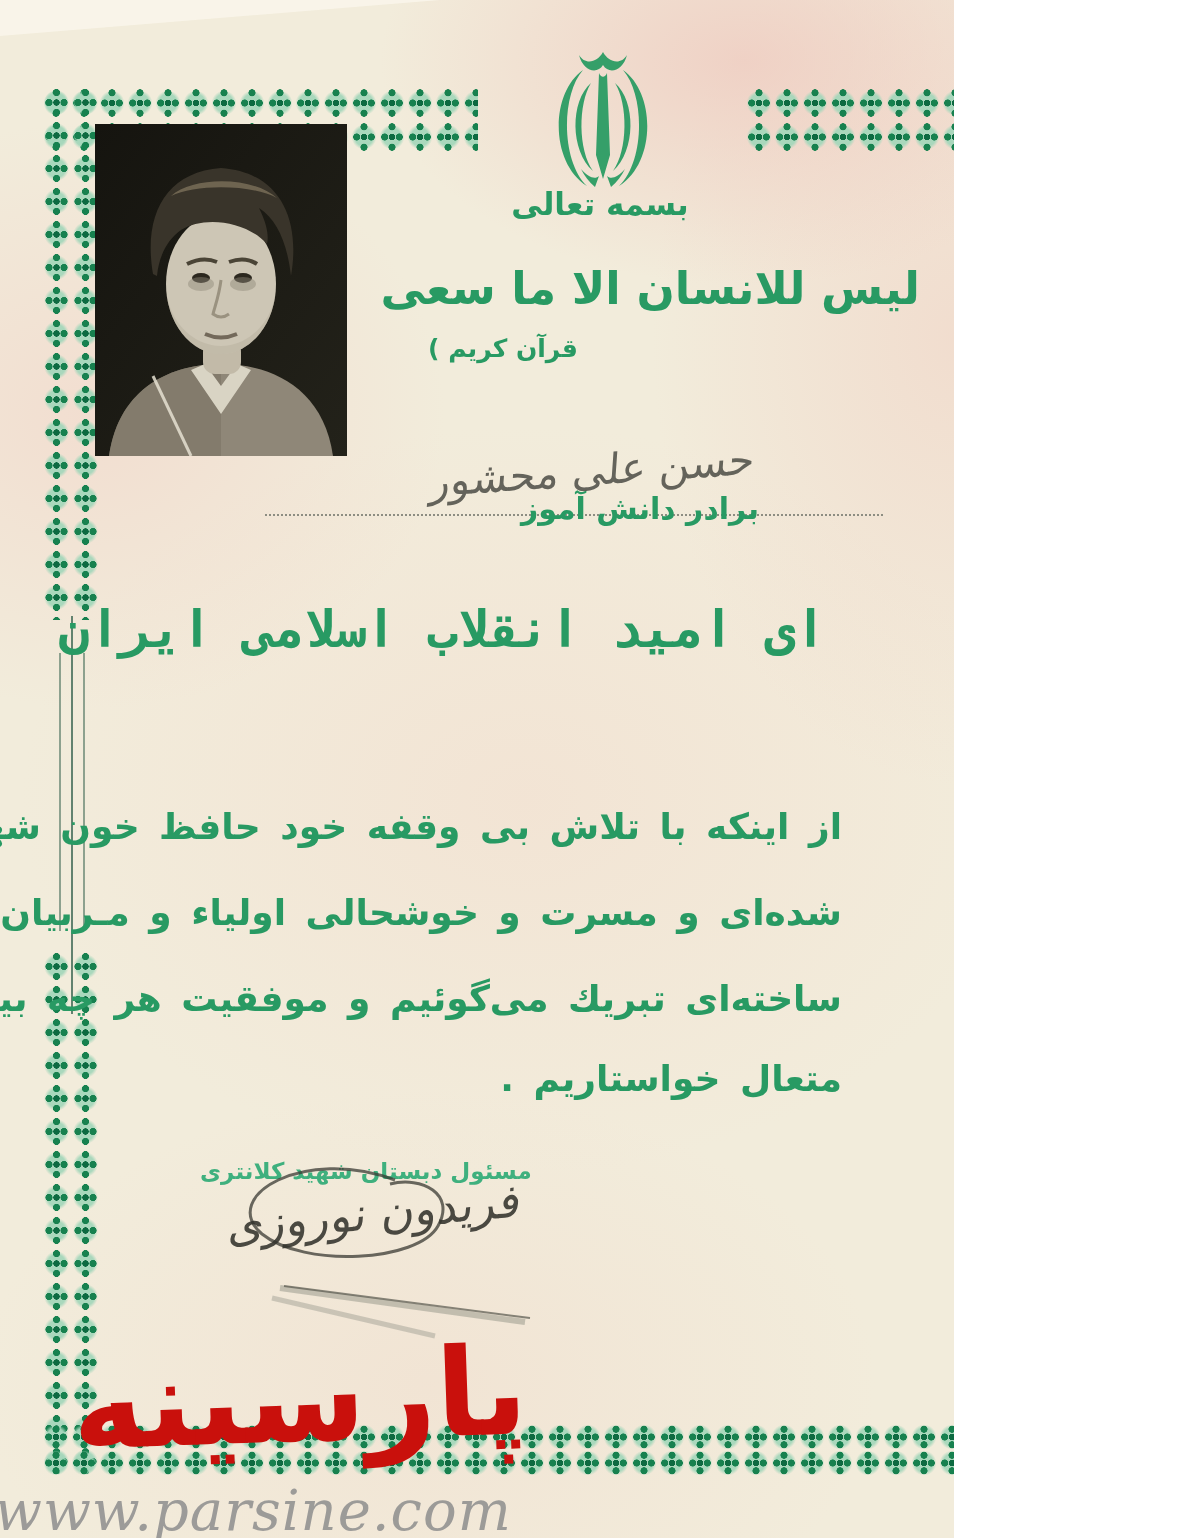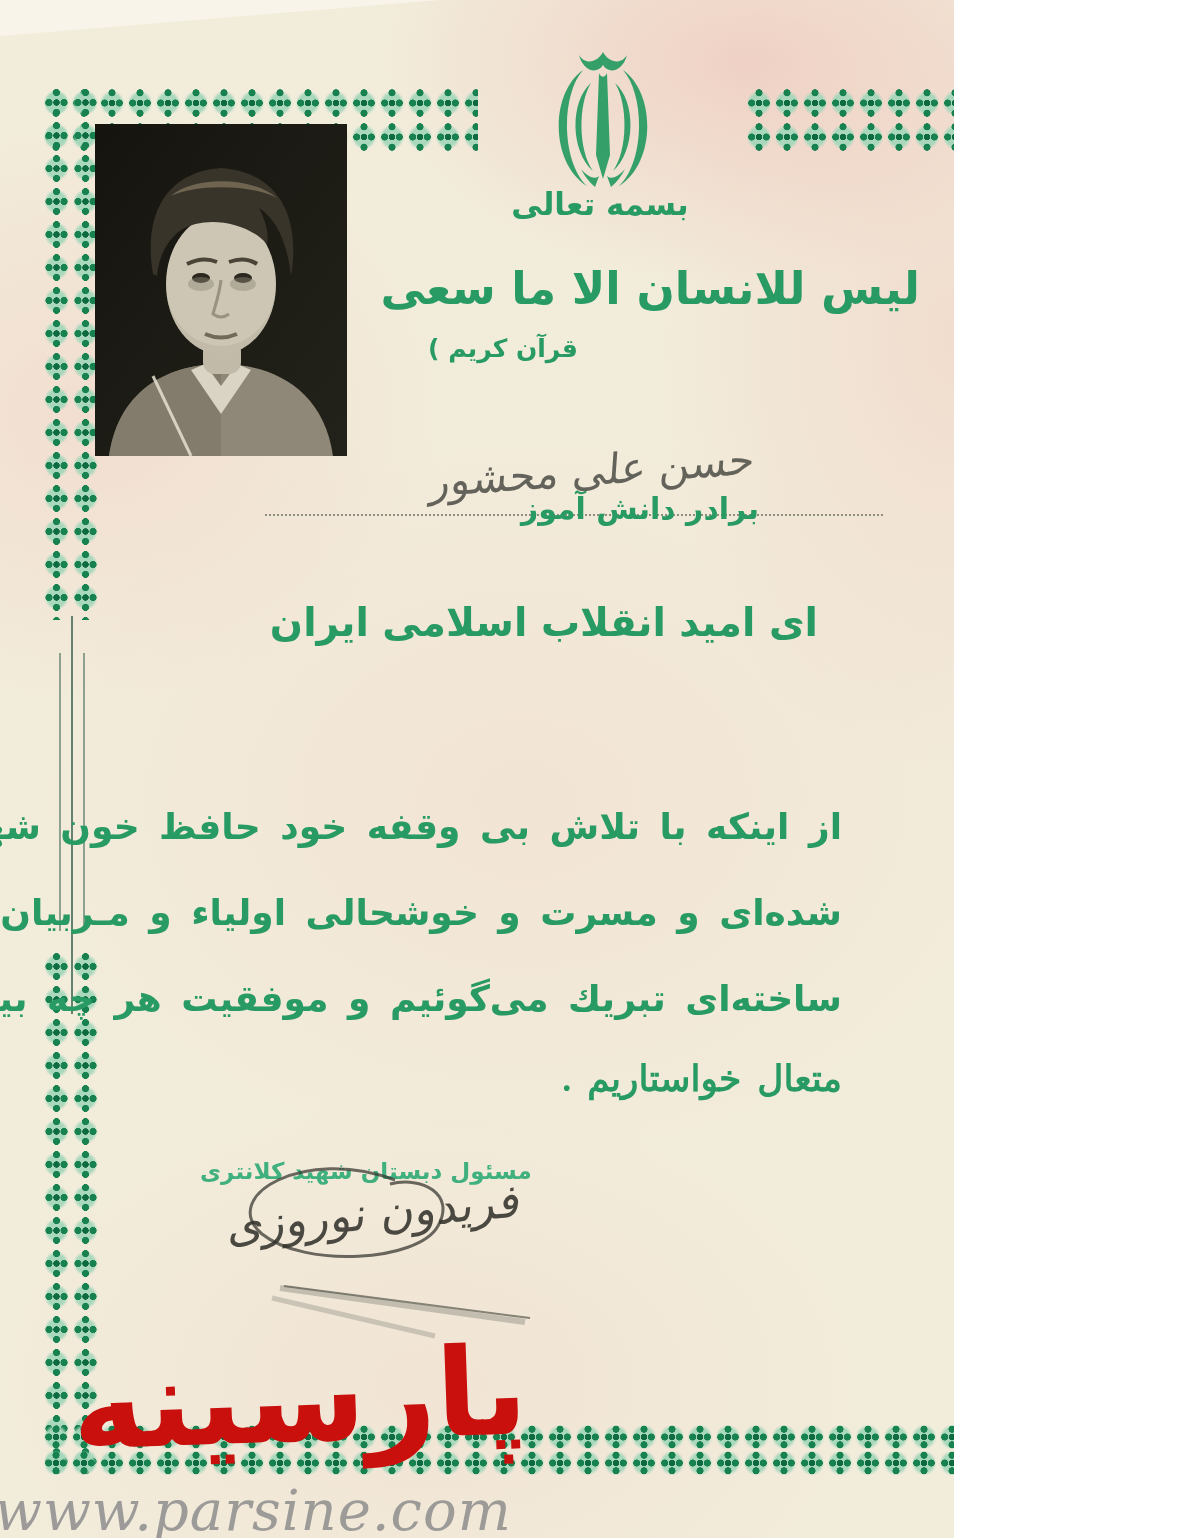--- a/index.html
+++ b/index.html
@@ -38,28 +38,28 @@
   .rtl{direction:rtl;unicode-bidi:isolate;white-space:nowrap;}
 
   #bismillah{left:470px;top:186px;width:260px;text-align:center;font-size:31px;}
   #headline{left:400px;top:236px;width:520px;text-align:center;font-size:45px;letter-spacing:0;margin-top:26px;}
   #verse-source{left:402px;top:334px;font-size:25px;direction:ltr;white-space:nowrap;margin-left:26px;}
   #student-label{right:195px;top:491px;font-size:30px;}
   #dotted-line{left:265px;top:472px;width:618px;height:42px;border-bottom:2px dotted #8d8d82;}
   .handwriting{color:#4c4c45;opacity:.85;}
   #student-name{left:430px;top:446px;font-size:42px;transform:rotate(-4deg) skewX(-8deg);}
   .address-line,.body-line{position:absolute;direction:rtl;white-space:nowrap;font-weight:bold;color:#289a63;}
-  .address-line{font-size:39px;right:136px;}
+  .address-line{font-size:51px;right:128px;font-family:Liberation Mono, monospace;}
   #address-0{top:600px;}
   #address-1{top:680px;}
   .body-line{font-size:36px;word-spacing:7px;right:112px;}
   #body-0{top:806px;}
   #body-1{top:892px;}
   #body-2{top:978px;}
-  #body-3{top:1058px;font-family:Liberation Serif, serif;}
+  #body-3{top:1058px;}
   #signer-title{left:200px;top:1158px;font-size:23px;color:#3fb07e;font-weight:bold;text-align:right;}
   #signature-text{left:228px;top:1186px;font-size:46px;color:#33332d;opacity:.88;transform:rotate(-5deg) skewX(-10deg);}
   #parsine-logo{left:72px;top:1332px;font-size:122px;font-weight:bold;color:#c9100c;line-height:1.1;transform:rotate(-2deg);}
   #watermark-url{left:-6px;top:1478px;font-family:"DejaVu Serif",serif;font-style:italic;font-size:56px;color:#8e8e8e;opacity:.85;letter-spacing:1px;white-space:nowrap;}
 
   .corner-sliver{left:0;top:0;width:440px;height:36px;background:#f9f5ea;opacity:.9;
     clip-path:polygon(0 0,100% 0,0 100%);}
 </style>
 </head>
 <body>

